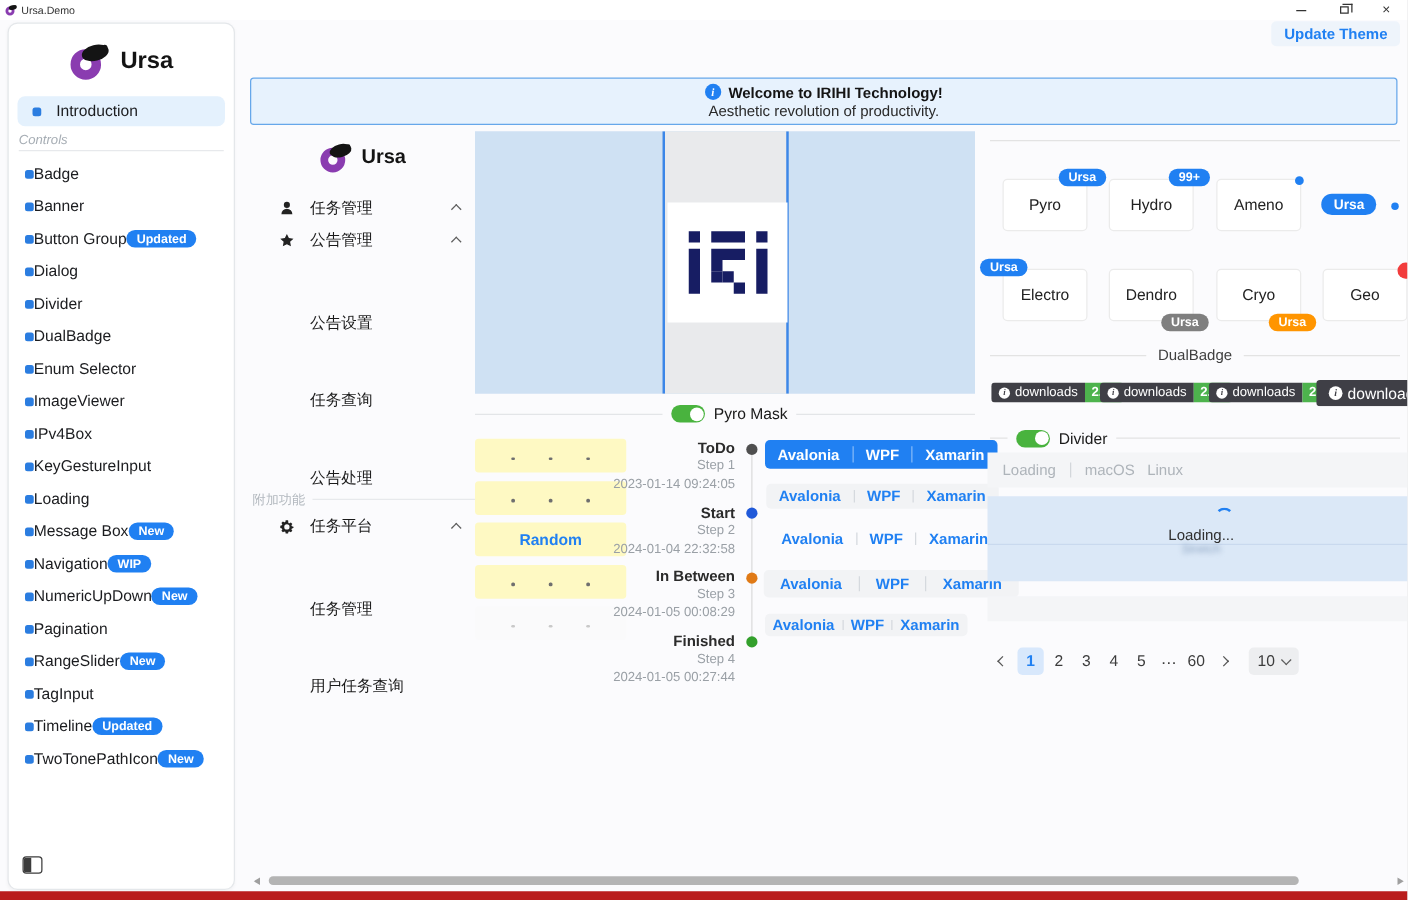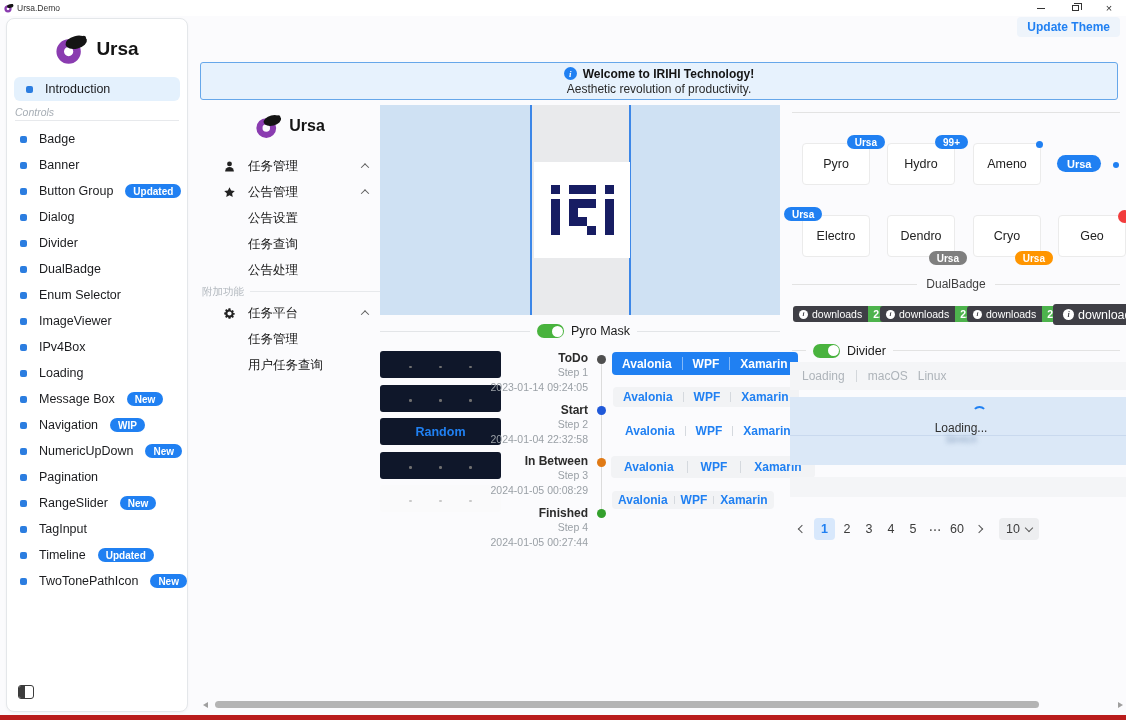--- a/index.html
+++ b/index.html
@@ -1,20 +1,20 @@
 <!DOCTYPE html>
 <html><head>
 <meta charset="utf-8">
 <style>
   * { margin:0; padding:0; box-sizing:border-box; }
   html,body { background:#e9e9e9; }
   .app {
     position:relative; width:1126px; height:720px; overflow:hidden;
     background:#fbfbfd; font-family:"Liberation Sans", sans-serif;
-    border-bottom:5px solid #b91c1c;
+    border-bottom:7px solid #b91c1c;
   }
   
   .titlebar { position:absolute; left:0; top:0; width:1126px; height:16px; background:#ffffff; display:flex; align-items:center; padding-left:4px; }
   .titlebar .app-title { font-size:8.5px; color:#333; margin-left:3px; }
   .win-controls { position:absolute; right:0; top:0; height:16px; display:flex; }
   .win-btn { width:34px; height:16px; display:flex; align-items:center; justify-content:center; cursor:default; }
   .ic-min { width:8px; height:1px; background:#333; display:block; }
   .ic-restore { width:7px; height:6px; border:1px solid #333; position:relative; display:block; background:#fff; }
   .ic-restore::before { content:""; position:absolute; left:1px; top:-3px; width:7px; height:6px; border:1px solid #333; border-bottom:none; border-left:none; }
   .ic-close { font-size:11px; color:#333; line-height:1; }
@@ -26,39 +26,39 @@
   
   .sidebar { position:absolute; left:6px; top:18px; width:182px; height:694px; background:#fff; border:1px solid #e4e7ea; border-radius:8px; box-shadow:0 1px 3px rgba(0,0,0,.04); }
   .sb-logo { display:flex; align-items:center; justify-content:center; gap:7px; margin-top:14px; }
   .sb-logo .logo-text { font-size:19px; font-weight:bold; color:#141414; }
   .sb-intro { margin:12px 7px 0; background:#e4f1fd; border-radius:6px; height:24px; display:flex; align-items:center; padding-left:12px; gap:12px; cursor:pointer; }
   .bullet { width:7px; height:7px; border-radius:2px; background:#2b7de0; flex:none; }
   .nav-label { font-size:12.5px; color:#1b1c1f; white-space:nowrap; }
   .sb-section { margin:5px 8px 0; font-size:10.5px; color:#a6adb4;font-style:italic; }
   .sb-secline { margin:2px 8px 0; height:1px; background:#e7e9ec; }
   .sb-list { margin-top:5px; }
-  .nav-item { height:26px; display:flex; align-items:center; gap:12px; padding-left:13px; cursor:pointer; }
+  .nav-item { height:26px; display:flex; align-items:center; gap:0; padding-left:13px; cursor:pointer; }
   .pill { background:#2080f2; color:#fff; font-size:10px; font-weight:bold; padding:1.5px 8px; border-radius:9px; white-space:nowrap; }
   .sb-collapse { position:absolute; left:11px; bottom:12px; width:16px; height:14px; border:1.6px solid #3c3c3c; border-radius:3px; cursor:pointer; overflow:hidden; }
   .sb-collapse::before { content:""; position:absolute; left:0; top:0; bottom:0; width:6px; background:#3c3c3c; }
   
   .banner { position:absolute; left:200px; top:62px; width:918px; height:38px; background:#e7f2fd; border:1px solid #66a7ea; border-radius:3px; display:flex; flex-direction:column; align-items:center; justify-content:center; }
   .banner-row { display:flex; align-items:center; gap:6px; }
   .info-round { width:13px; height:13px; border-radius:50%; background:#2080f2; color:#fff; font-size:9px; font-weight:bold; font-style:italic; font-family:"Liberation Serif", serif; display:flex; align-items:center; justify-content:center; }
   .banner-title { font-size:12px; font-weight:bold; color:#141414; }
   .banner-msg { font-size:12px; color:#2a2a2a; margin-top:1px; }
   
   .dmenu { position:absolute; left:200px; top:105px; width:180px; }
   .dm-logo { display:flex; align-items:center; justify-content:center; gap:6px; margin-top:8px; }
   .dm-logo .logo-text { font-size:16px; font-weight:bold; color:#141414; }
   .dm-list { margin-top:14px; }
   .dm-item { height:26px; display:flex; align-items:center; gap:12px; padding-left:22px; padding-right:12px; cursor:pointer; }
   .dm-item .lbl { font-size:12.5px; color:#1a1a1a; }
   .dm-item .sp { flex:1; }
-  .dm-sub { height:26px; display:flex; align-items:center; padding-left:48px; cursor:pointer; }
+  .dm-sub { height:26px; display:flex; align-items:flex-end; padding-left:48px; cursor:pointer;margin-top:36px; }
   .dm-sub .lbl { font-size:12.5px; color:#1a1a1a; }
   .dm-section { height:17px; display:flex; align-items:center; gap:6px; padding-left:2px; }
   .dm-section .txt { font-size:10.5px; color:#b3b9bf; white-space:nowrap; }
   .dm-section .ln { flex:1; height:1px; background:#e7e9ec; }
   .icon-14 { width:14px; height:14px; flex:none; display:flex; align-items:center; justify-content:center; }
   .chv { display:inline-block; width:6px; height:6px; border-right:1.5px solid #5d5d5d; border-bottom:1.5px solid #5d5d5d; }
   .chv-up { transform:rotate(-135deg) translate(-1px,-1px); }
   .chv-down { transform:rotate(45deg); margin-top:-3px; }
   
   .iviewer { position:absolute; left:380px; top:105px; width:400px; height:210px; background:#cfe1f3; overflow:hidden; cursor:grab; }
@@ -68,21 +68,21 @@
   .px { background:#171d63; }
   
   .showmask { position:absolute; left:380px; top:322px; width:400px; height:18px; display:flex; align-items:center; gap:7px; }
   .sm-line1 { width:150px; height:1px; background:#e3e5e8; }
   .sm-line2 { flex:1; height:1px; background:#e3e5e8; }
   .toggle { width:27px; height:14px; border-radius:7px; background:#49b33e; position:relative; flex:none; cursor:pointer; }
   .toggle::after { content:""; position:absolute; right:1.5px; top:1.5px; width:11px; height:11px; border-radius:50%; background:#fff; }
   .toggle-label { font-size:12.5px; color:#1a1a1a; white-space:nowrap; }
   
   .ipv4 { position:absolute; left:380px; top:351px; width:121px; }
-  .ip-box { position:relative; width:121px; height:27px; background:#0f172a; border-radius:3px; margin-bottom:6.5px; cursor:text; }
+  .ip-box { position:relative; width:121px; height:27px; background:#fef9c3; border-radius:3px; margin-bottom:6.5px; cursor:text; }
   .ipdot { position:absolute; bottom:10px; width:2.5px; height:2.5px; border-radius:50%; background:#6f6f6f; }
   .ipdot.d1{left:29px;} .ipdot.d2{left:59px;} .ipdot.d3{left:89px;}
   .ip-box.disabled { background:#fafafb; }
   .ip-box.disabled .ipdot { background:#c9c9c9; }
   .ip-random { display:flex; align-items:center; justify-content:center; font-size:12.5px; font-weight:bold; color:#2080f2; cursor:pointer; }
   
   .timeline { position:absolute; left:488px; top:352px; width:118px; }
   .tl-line { position:absolute; right:4px; top:12px; height:150px; width:1px; background:#dcdcdc; }
   .tl-entry { position:relative; height:51.5px; text-align:right; padding-right:18px; }
   .tl-title { font-size:12px; color:#2b2b2b; font-weight:bold; line-height:13px; }
@@ -224,20 +224,24 @@
       <div class="nav-item">
           <span class="bullet"></span>
           <span class="nav-label">ImageViewer</span>
         </div>
       <div class="nav-item">
           <span class="bullet"></span>
           <span class="nav-label">IPv4Box</span>
         </div>
       <div class="nav-item">
           <span class="bullet"></span>
+          <span class="nav-label">KeyGestureInput</span>
+        </div>
+      <div class="nav-item">
+          <span class="bullet"></span>
           <span class="nav-label">Loading</span>
         </div>
       <div class="nav-item">
           <span class="bullet"></span>
           <span class="nav-label">Message Box</span>
           <span class="pill">New</span>
         </div>
       <div class="nav-item">
           <span class="bullet"></span>
           <span class="nav-label">Navigation</span>

